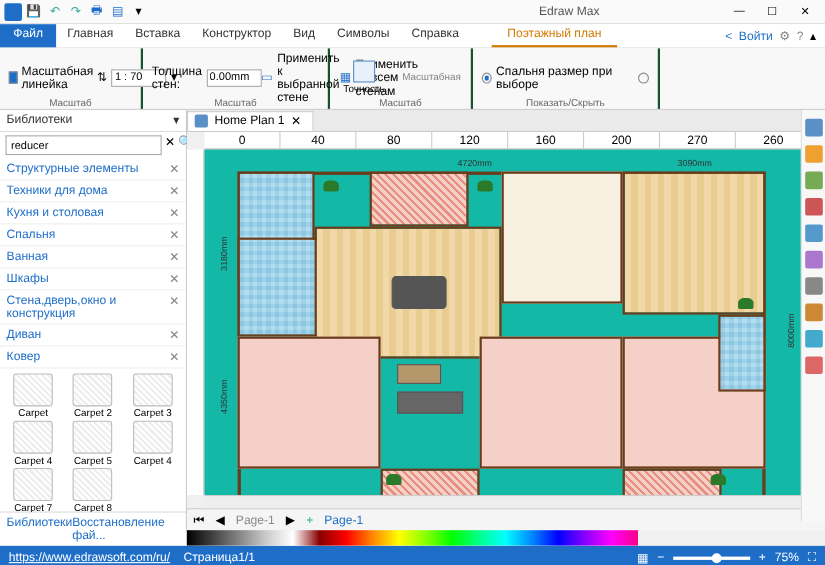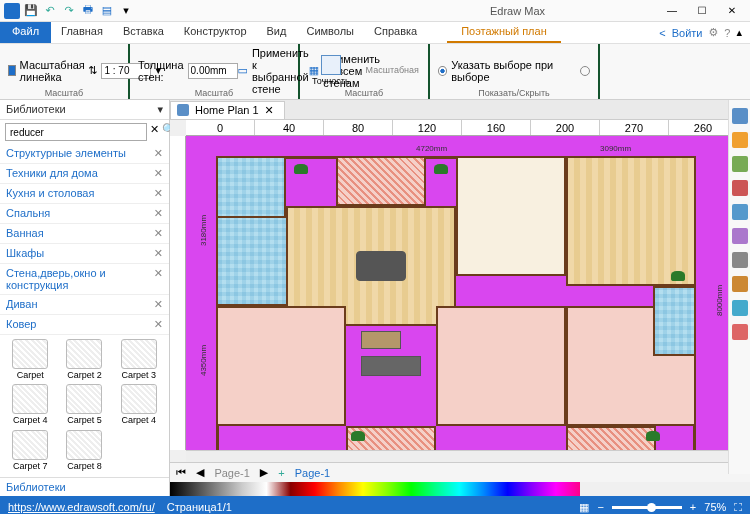--- a/index.html
+++ b/index.html
@@ -40,21 +40,21 @@
 .sidebar .shape span{font-size:9px}
 .sidebar .ftr{border-top:1px solid #ddd;padding:3px 6px;font-size:10px;color:#1e6ec8;display:flex;justify-content:space-between}
 .canvas-area{flex:1;display:flex;flex-direction:column;background:#f0f0f0;position:relative}
 .doc-tabs{height:20px;display:flex;align-items:center;background:#eaeaea;border-bottom:1px solid #ccc}
 .doc-tabs .tab{background:#fff;border:1px solid #ccc;border-bottom:none;padding:2px 10px 2px 6px;font-size:10px;display:flex;gap:6px;align-items:center}
 .doc-tabs .tab .dot{width:12px;height:12px;background:#5a8fc7;border-radius:2px}
 .rulers-canvas{flex:1;position:relative;overflow:hidden}
 .ruler-h{position:absolute;top:0;left:16px;right:12px;height:16px;background:#fff;border-bottom:1px solid #aaa;font-size:8px;display:flex}
 .ruler-h div{flex:1;border-right:1px solid #ccc;text-align:center;padding-top:2px}
 .ruler-v{position:absolute;top:16px;left:0;width:16px;bottom:12px;background:#fff;border-right:1px solid #aaa}
-.canvas{position:absolute;top:16px;left:16px;right:12px;bottom:12px;background:#d946ef;overflow:hidden}
+.canvas{position:absolute;top:16px;left:16px;right:12px;bottom:12px;background:#14b8a6;overflow:hidden}
 .floorplan{position:absolute;top:20px;left:30px;width:480px;height:300px}
 .fp-outer{position:absolute;inset:0;border:3px solid #6b3c1c}
 .room{position:absolute;border:2px solid #6b3c1c}
 .r-tile{background:repeating-linear-gradient(0deg,#bde1f0,#bde1f0 4px,#d6eef7 4px,#d6eef7 8px),repeating-linear-gradient(90deg,#bde1f0,#bde1f0 4px,#d6eef7 4px,#d6eef7 8px);background-blend-mode:multiply}
 .r-wood{background:repeating-linear-gradient(90deg,#f0d8a8,#f0d8a8 6px,#e8cc90 6px,#e8cc90 12px)}
 .r-pink{background:#f5d0c8}
 .r-cream{background:#f8f0e0}
 .r-hatch{background:repeating-linear-gradient(45deg,#e89080,#e89080 2px,#f5d0c8 2px,#f5d0c8 5px)}
 .furn{position:absolute;background:#888;border:1px solid #555}
 .plant{position:absolute;width:14px;height:10px;background:#2a7a2a;border-radius:40% 40% 20% 20%}
@@ -148,21 +148,21 @@
         </div>
       <div class="icon-btn" style="opacity:.5">
           <span>Масштабная</span>
         </div>
     </div>
     <div class="grp-title">Масштаб</div>
   </div>
   <div class="grp" style="width:170px">
     <div class="row">
         <span class="radio" style="background:radial-gradient(#1e6ec8 40%,#fff 45%)"></span>
-        <span>Указать выборе при выборе</span>
+        <span>Спальня размер при выборе</span>
       </div>
     <div class="row">
         <span class="radio"></span>
       </div>
     <div class="grp-title">Показать/Скрыть</div>
   </div>
 </div>
 
 <div class="workspace">
   <div class="sidebar">
@@ -242,20 +242,21 @@
           <div class="thumb"></div>
           <span>Carpet 7</span>
         </div>
         <div class="shape">
           <div class="thumb"></div>
           <span>Carpet 8</span>
         </div>
       </div>
     <div class="ftr">
       <span>Библиотеки</span>
+      <span>Восстановление фай...</span>
     </div>
   </div>
   <div class="canvas-area">
     <div class="doc-tabs">
       <div class="tab">
           <span class="dot"></span>
           <span>Home Plan 1</span>
           <span>✕</span>
         </div>
     </div>
@@ -292,21 +293,21 @@
           <div class="plant" style="top:8px;left:78px"></div>
           <div class="plant" style="top:8px;left:218px"></div>
           <div class="plant" style="top:115px;left:455px"></div>
           <div class="plant" style="top:275px;left:135px"></div>
           <div class="plant" style="top:275px;left:430px"></div>
           <div class="dims" style="top:-12px;left:200px">4720mm</div>
           <div class="dims" style="top:70px;left:-28px;transform:rotate(-90deg)">3180mm</div>
           <div class="dims" style="top:200px;left:-28px;transform:rotate(-90deg)">4350mm</div>
           <div class="dims" style="top:140px;left:488px;transform:rotate(-90deg)">8000mm</div>
 
-          <div class="dims" style="top:-12px;left:384px">3090mm</div>
+          <div class="dims" style="top:-12px;left:400px">3090mm</div>
         </div>
       </div>
       <div class="scrollbar-v"></div>
       <div class="scrollbar-h"></div>
     </div>
     <div class="page-tabs">
       <span>⏮</span>
       <span>◀</span>
       <span class="pg">Page-1</span>
       <span>▶</span>

